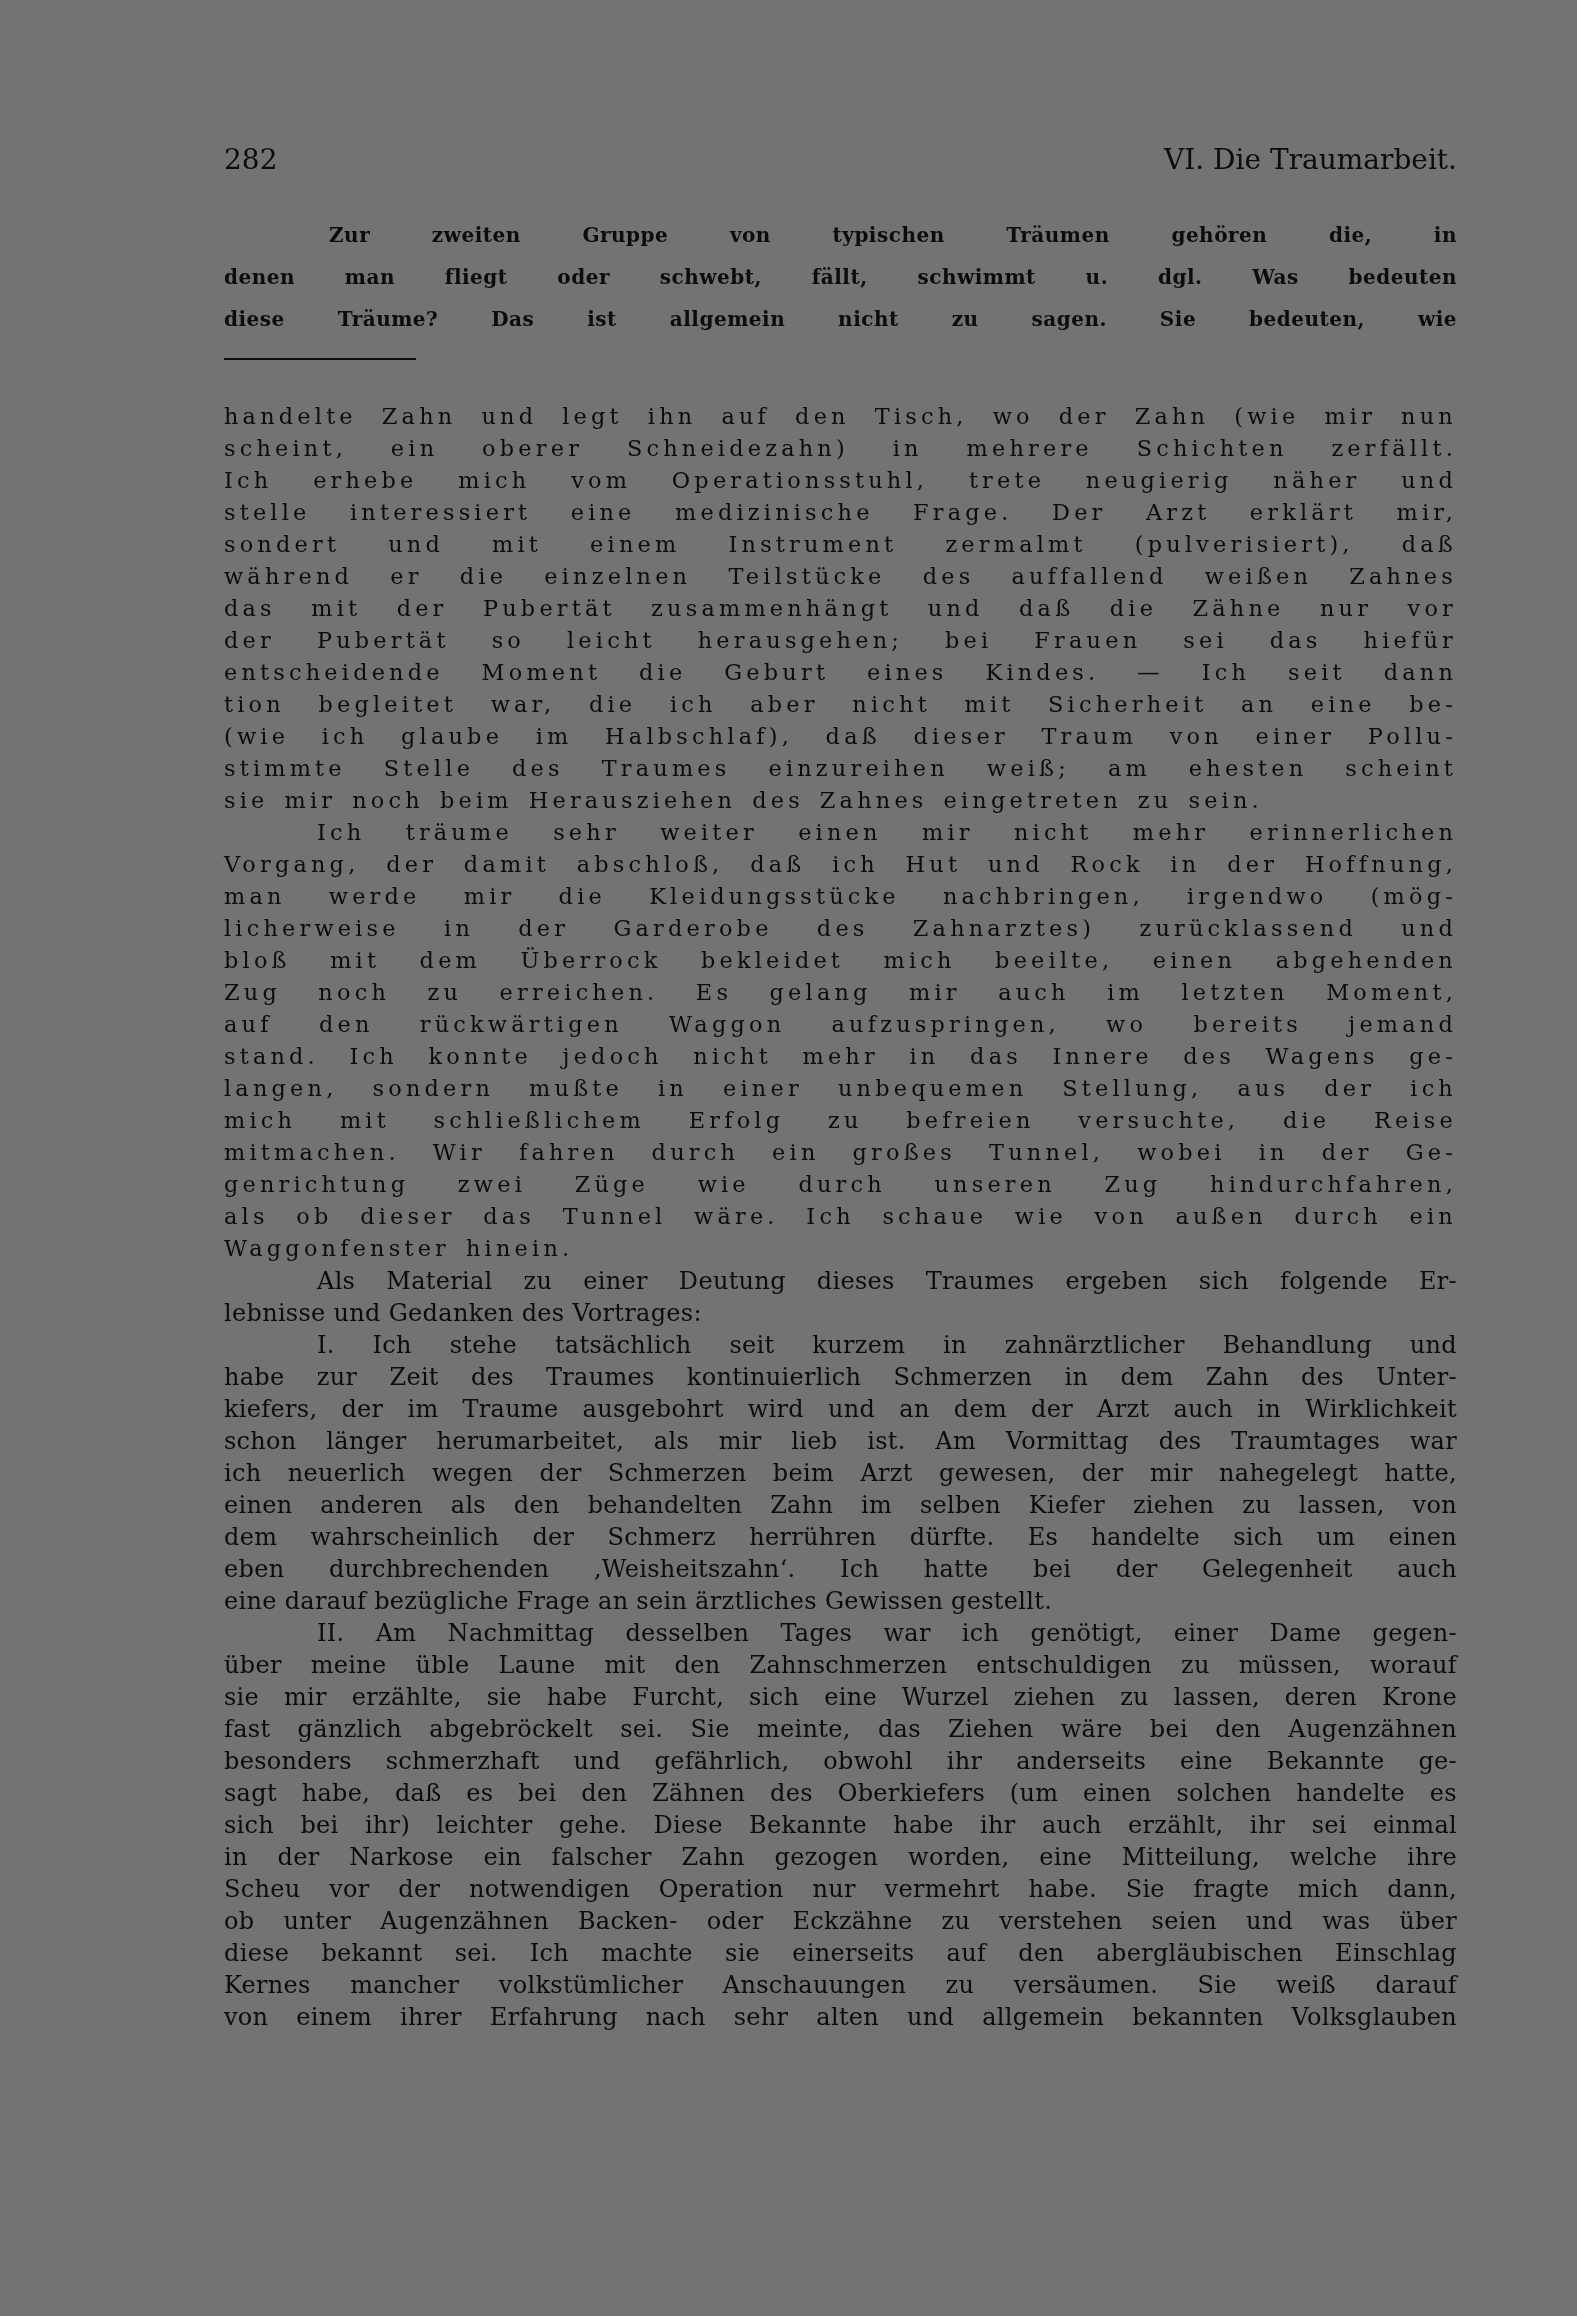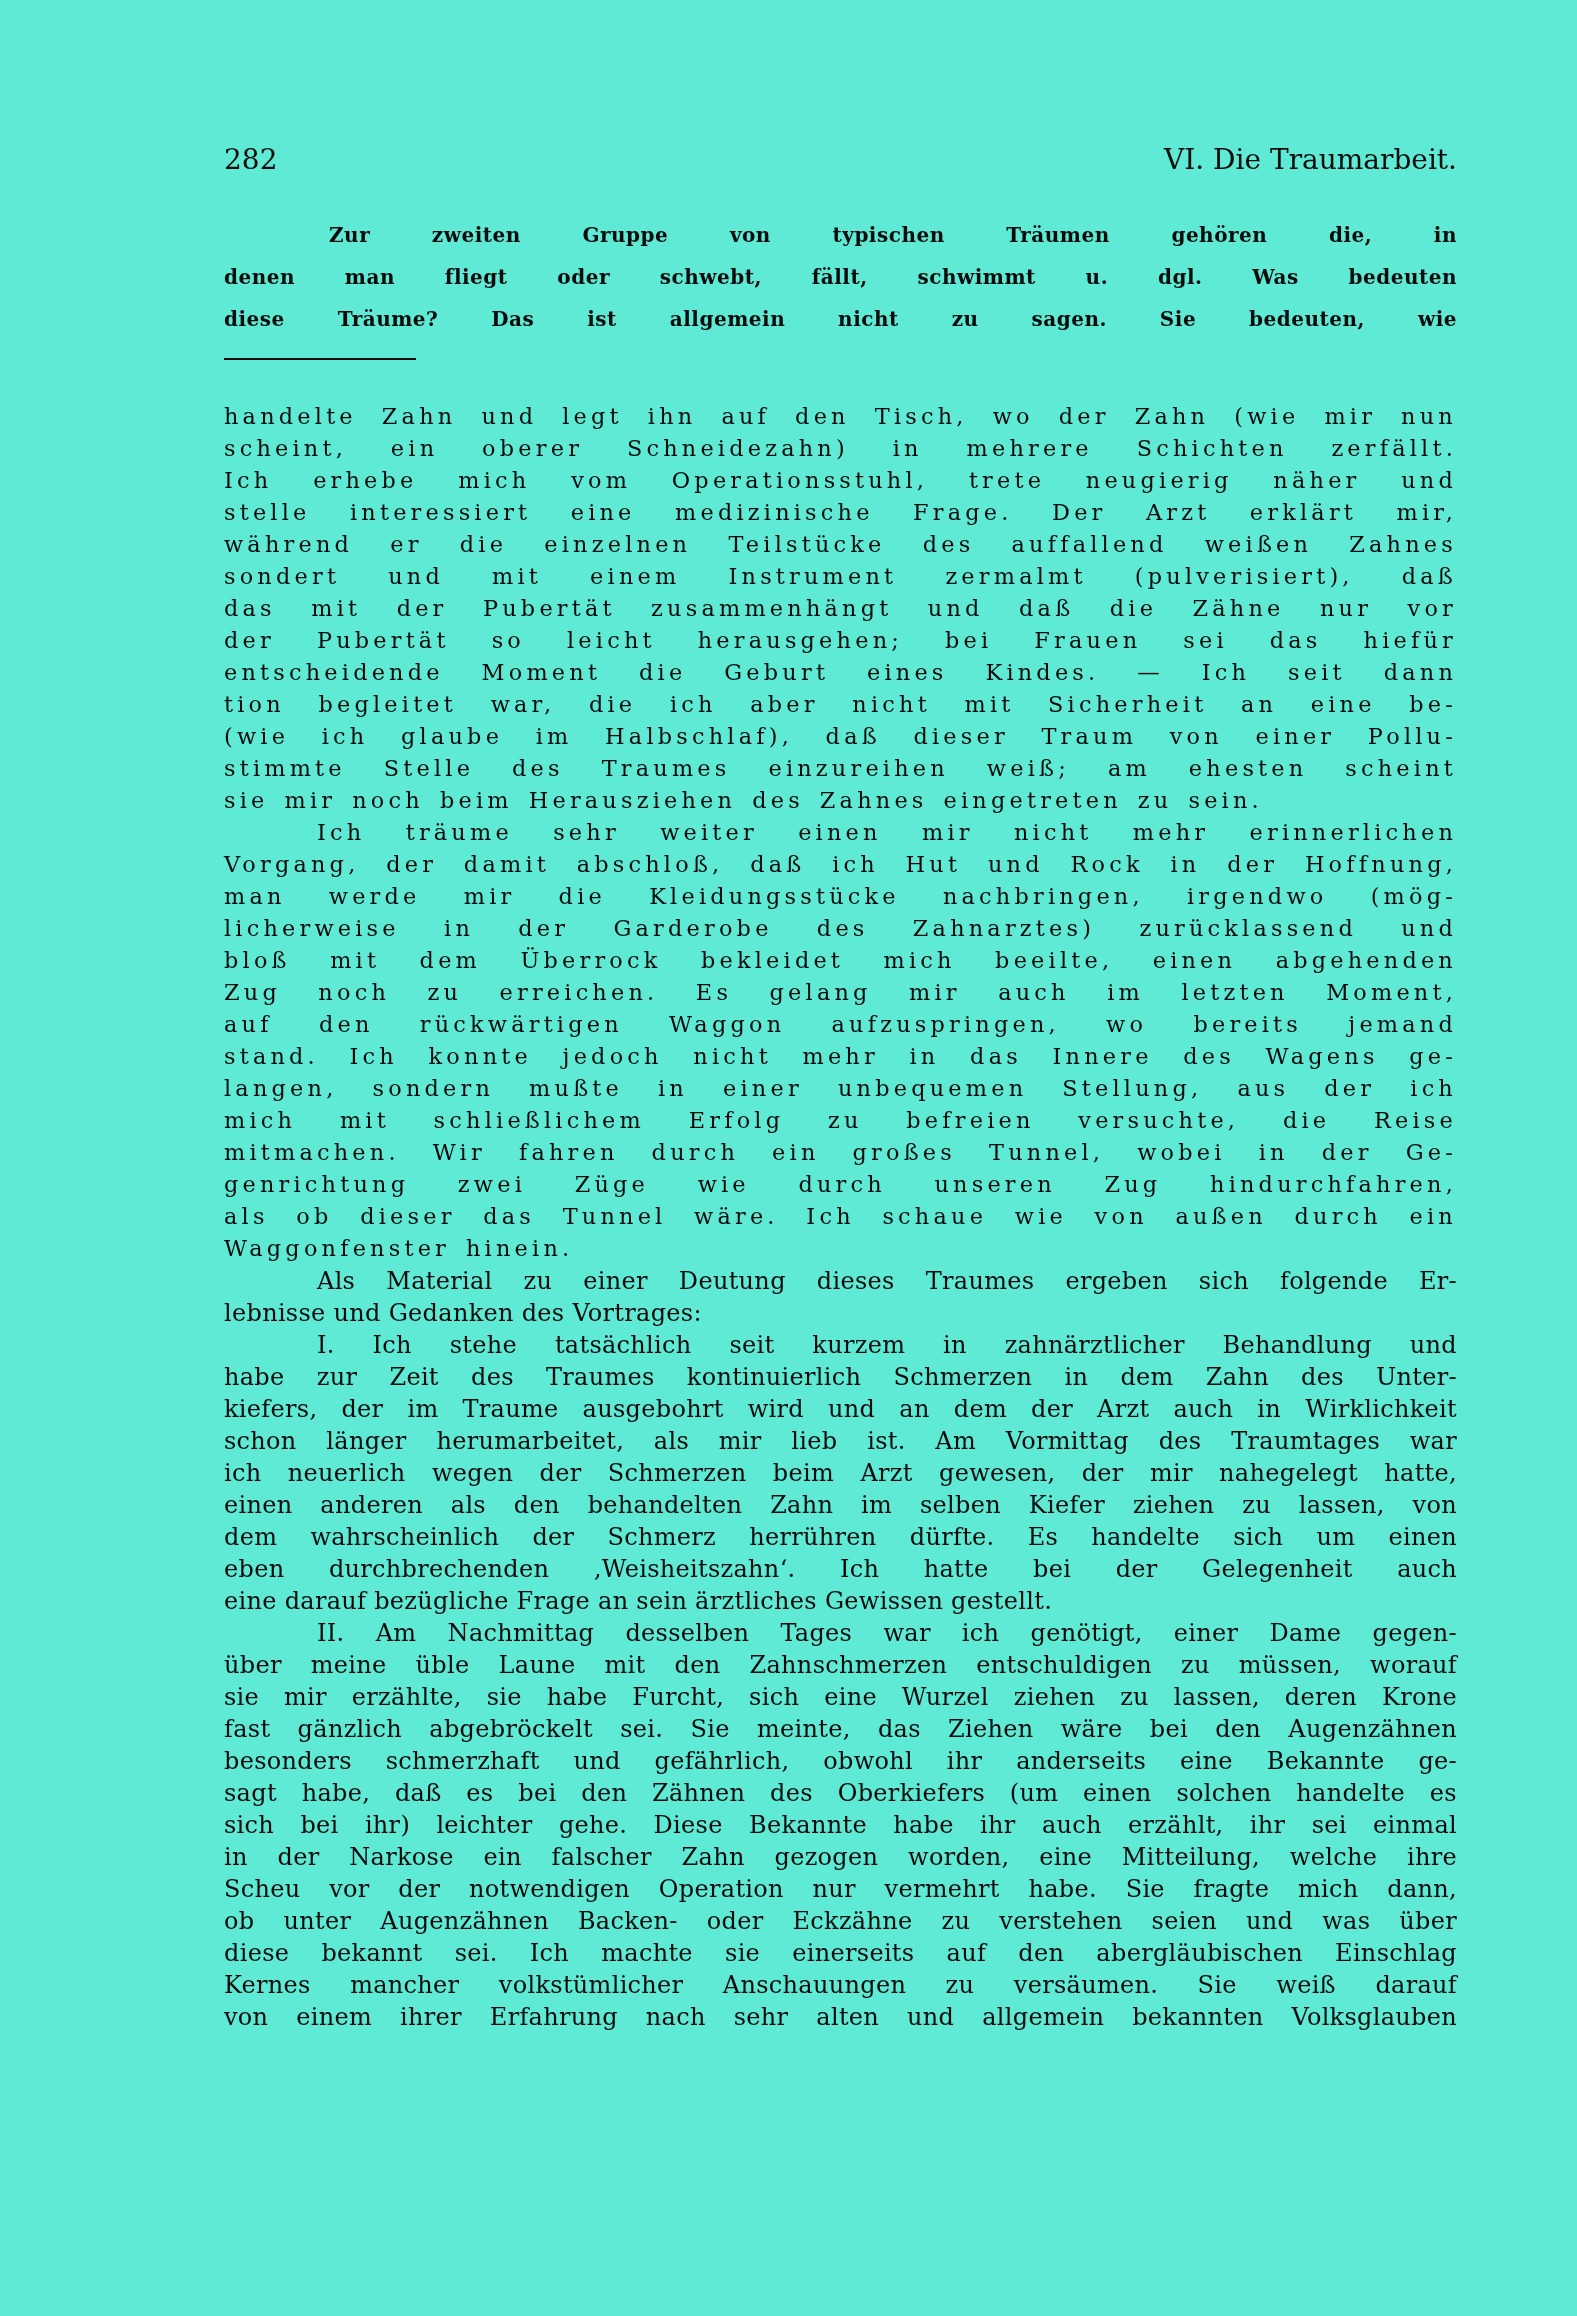--- a/index.html
+++ b/index.html
@@ -1,20 +1,20 @@
 <!DOCTYPE html>
 <html style="font-size:15px"><head>
 <meta charset="utf-8">
 <style>
   html, body { margin: 0; padding: 0; background: #ffffff; }
   .page {
     position: relative;
     width: 1577px;
     height: 2317px;
-    background: #5eead4;
+    background: #737373;
     color: #0c0c0c;
     font-family: "DejaVu Serif", serif;
     overflow: hidden;
   }
   .content {
     position: absolute;
     left: 224px;
     top: 142px;
     width: 1233px;
   }
@@ -78,22 +78,22 @@
         <div class="line">diese Träume? Das ist allgemein nicht zu sagen. Sie bedeuten, wie</div>
       </div>
 
     <div class="fnrule"></div>
 
     <div class="fn-spaced">
         <div class="line">handelte Zahn und legt ihn auf den Tisch, wo der Zahn (wie mir nun</div>
         <div class="line">scheint, ein oberer Schneidezahn) in mehrere Schichten zerfällt.</div>
         <div class="line">Ich erhebe mich vom Operationsstuhl, trete neugierig näher und</div>
         <div class="line">stelle interessiert eine medizinische Frage. Der Arzt erklärt mir,</div>
+        <div class="line">sondert und mit einem Instrument zermalmt (pulverisiert), daß</div>
         <div class="line">während er die einzelnen Teilstücke des auffallend weißen Zahnes</div>
-        <div class="line">sondert und mit einem Instrument zermalmt (pulverisiert), daß</div>
         <div class="line">das mit der Pubertät zusammenhängt und daß die Zähne nur vor</div>
         <div class="line">der Pubertät so leicht herausgehen; bei Frauen sei das hiefür</div>
         <div class="line">entscheidende Moment die Geburt eines Kindes. — Ich seit dann</div>
         <div class="line">tion begleitet war, die ich aber nicht mit Sicherheit an eine be-</div>
         <div class="line">(wie ich glaube im Halbschlaf), daß dieser Traum von einer Pollu-</div>
         <div class="line">stimmte Stelle des Traumes einzureihen weiß; am ehesten scheint</div>
         <div class="line end">sie mir noch beim Herausziehen des Zahnes eingetreten zu sein.</div>
         <div class="line indent">Ich träume sehr weiter einen mir nicht mehr erinnerlichen</div>
         <div class="line">Vorgang, der damit abschloß, daß ich Hut und Rock in der Hoffnung,</div>
         <div class="line">man werde mir die Kleidungsstücke nachbringen, irgendwo (mög-</div>

